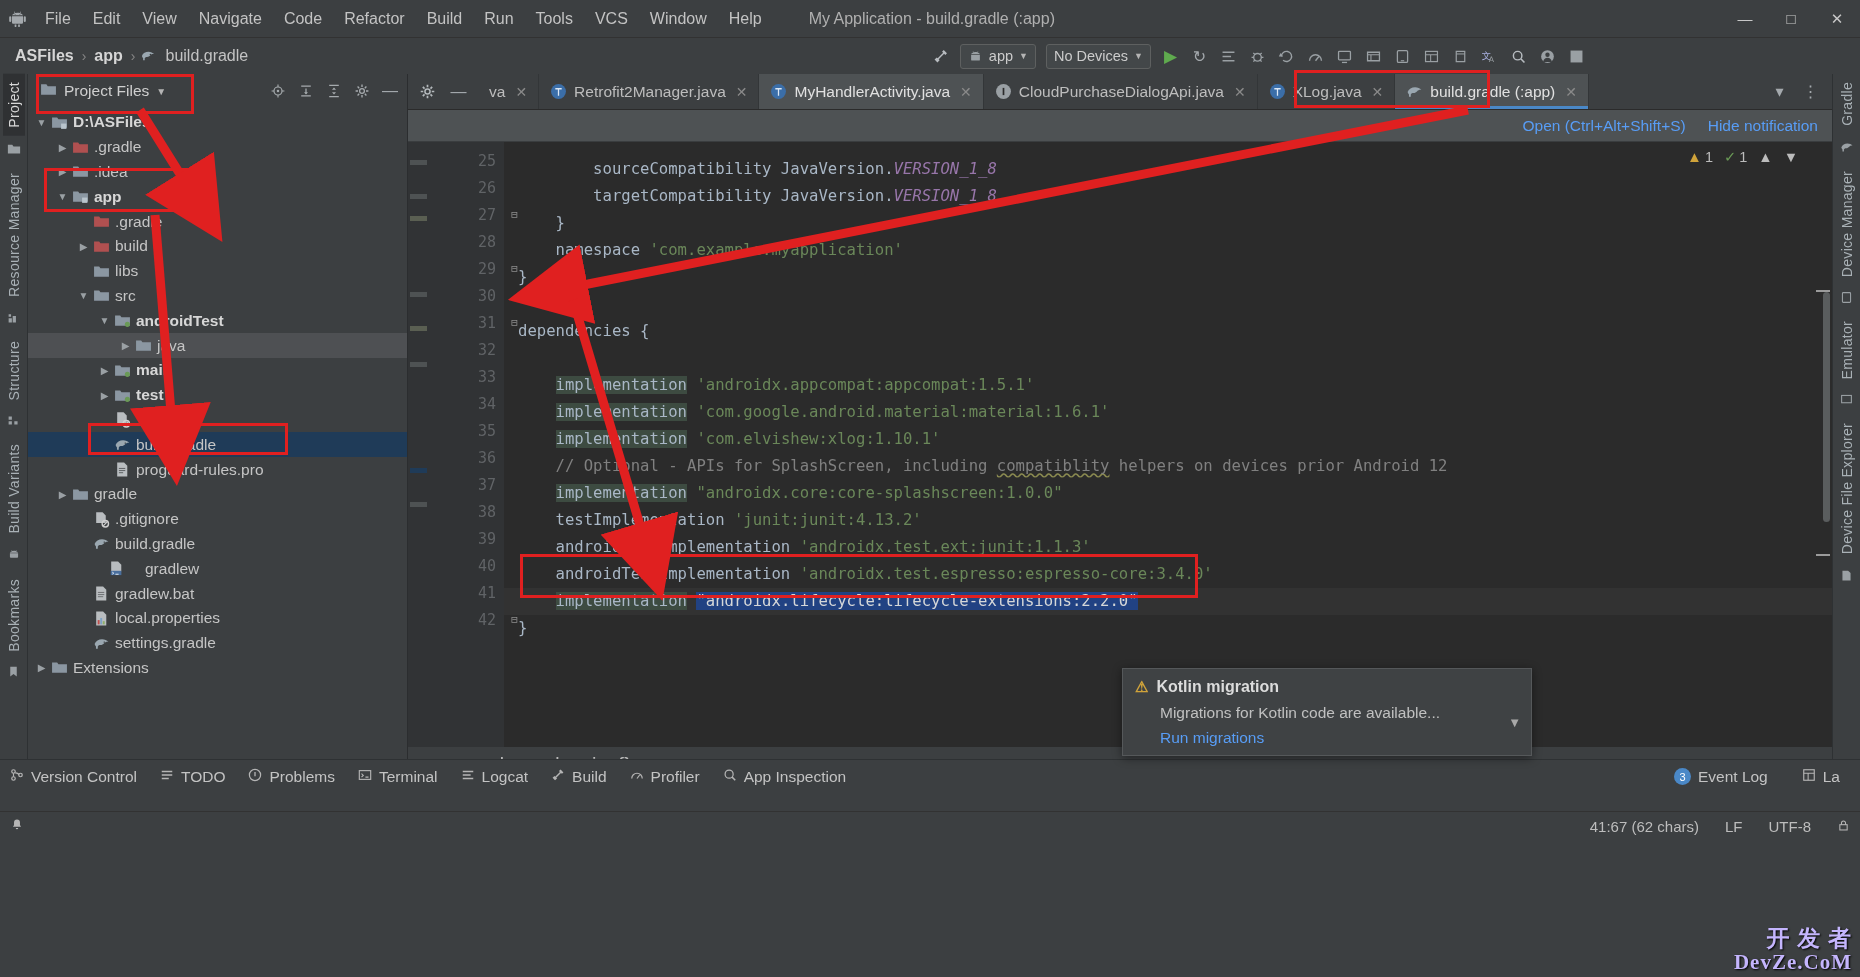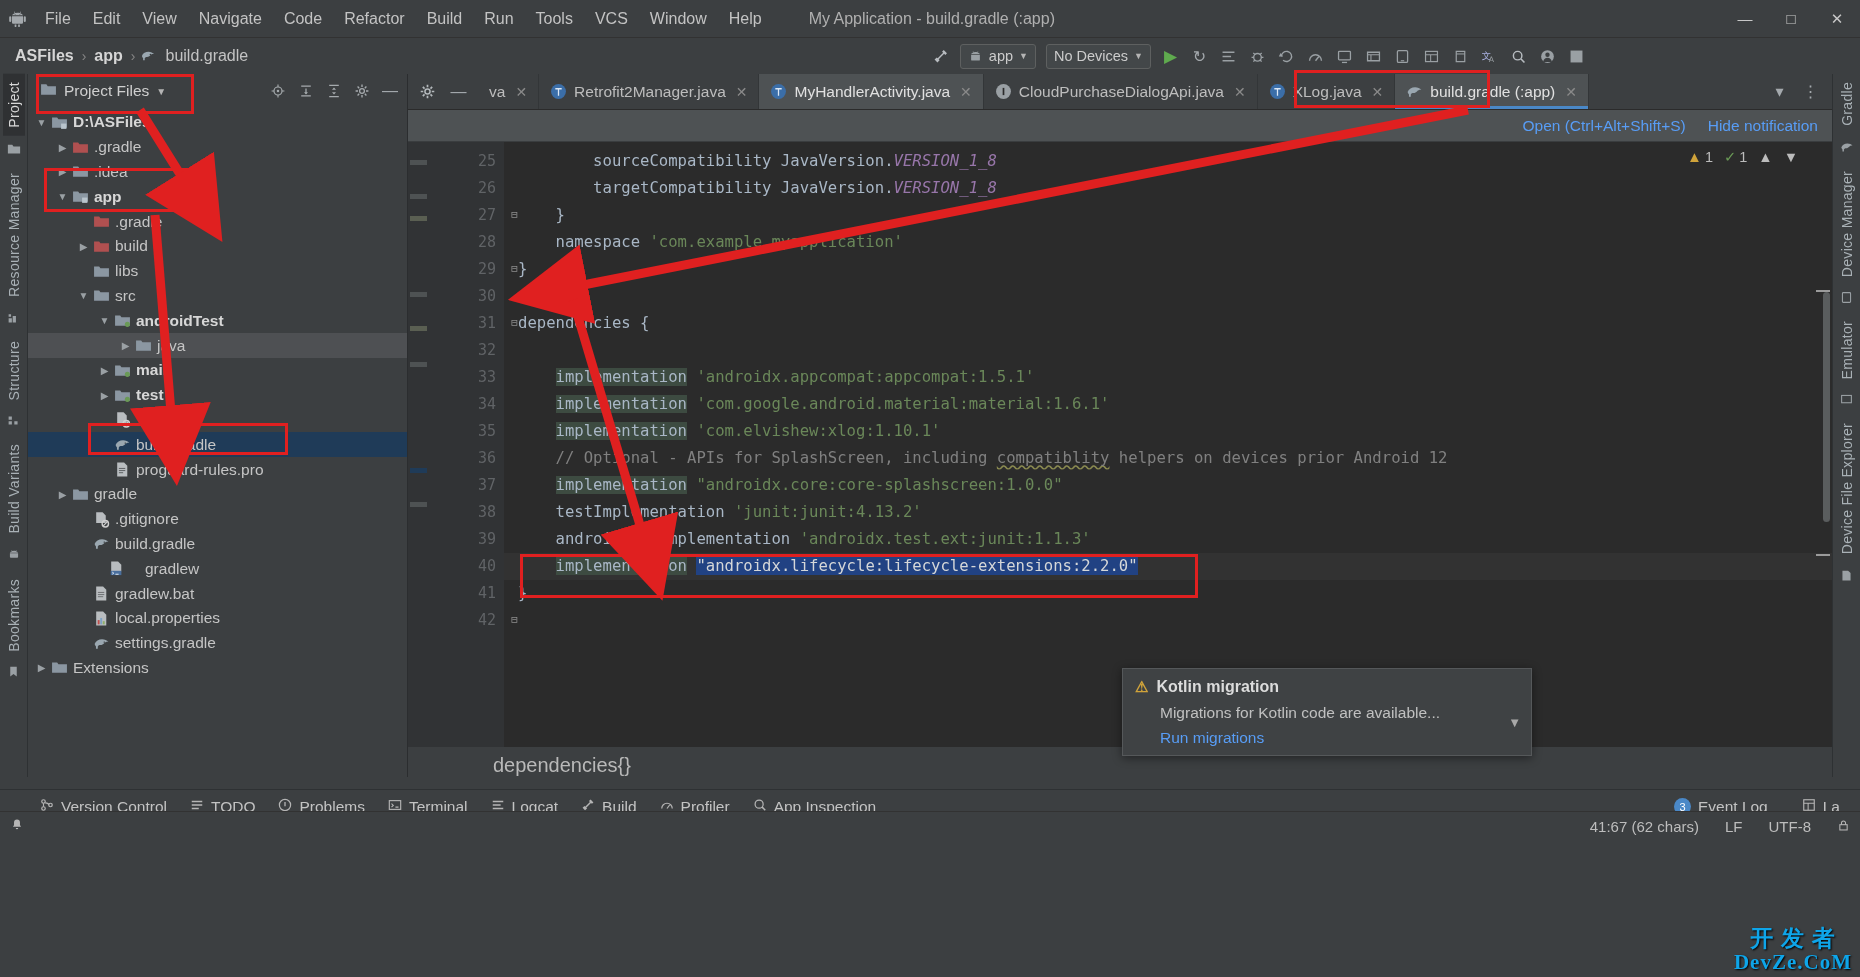--- a/index.html
+++ b/index.html
@@ -129,21 +129,21 @@
     font-family: "DejaVu Sans Mono", monospace; text-align: right; padding-top: 6px;
     position: relative;
   }
   .gl { height: 27px; line-height: 27px; padding-right: 8px; position: relative; }
   .fold {
     position: absolute; right: -17px; top: 6px; width: 13px; height: 14px;
     color: #8d8d8d; font-size: 11px; text-align: center; line-height: 13px;
   }
   .code {
     flex: 1; position: relative; font-family: "DejaVu Sans Mono", monospace;
-    font-size: 15.6px; padding-top: 6px; overflow: hidden;
+    font-size: 15.6px; padding-top: 14px; overflow: hidden;
   }
   .cl { height: 27px; line-height: 27px; white-space: pre; padding-left: 14px; color: #a9b7c6; }
   .cl.current { background: #323232; }
   .str { color: #6a8759; }
   .cmt { color: #808080; }
   .cnst { color: #9876aa; font-style: italic; }
   .ident-hl { background: #3d4b41; }
   .sel { background: #214283; color: #d5d7d8; }
   .squiggle { text-decoration: underline wavy #8a8a50; text-decoration-skip-ink: none; }
 
@@ -170,23 +170,23 @@
     box-shadow: 0 2px 9px rgba(0,0,0,.45); padding: 9px 12px;
   }
   .popup-title { display: flex; align-items: center; gap: 8px; font-size: 16px; color: #dcdcdc; font-weight: bold; }
   .popup-body { font-size: 15.5px; color: #c0c0c0; padding: 8px 0 0 25px; }
   .popup-link { font-size: 15.5px; color: #589df6; padding: 7px 0 0 25px; text-decoration: none; display:block;}
   .popup-chevron { position: absolute; right: 10px; top: 46px; color: #a8a8a8; font-size: 13px; }
   .warn-tri { color: #d0a33a; font-size: 15px; }
 
   
   .bottombar {
-    position: absolute; left: 0; top: 789px; width: 1860px; height: 34px;
+    position: absolute; left: 0; top: 759px; width: 1860px; height: 34px;
     background: #3c3f41; display: flex; align-items: center; border-top: 1px solid #2e3133;
-    padding-left: 30px; gap: 3px;
+    gap: 3px;
   }
   .bw { display: flex; align-items: center; gap: 7px; padding: 3px 10px; font-size: 15.5px; color: #c3c3c3; }
   .bottombar-right { margin-left: auto; display: flex; align-items: center; gap: 14px; padding-right: 10px; }
   .evt-badge {
     width: 17px; height: 17px; border-radius: 50%; background: #4a88c7; color: #fff;
     font-size: 11px; display: flex; align-items: center; justify-content: center;
   }
 
   
   .statusbar {
@@ -195,22 +195,22 @@
     font-size: 15px; color: #bdbdbd; border-top: 1px solid #323232;
   }
   .status-right { margin-left: auto; display: flex; align-items: center; gap: 26px; font-size: 15px; text-align: right; }
 
   
   .overlay { position: absolute; left: 0; top: 0; width: 1860px; height: 977px; pointer-events: none; z-index: 40; }
   .rbox { position: absolute; border: 3px solid #e02020; }
 
   
   .wm {
-    position: absolute; right: 8px; bottom: 4px; text-align: center; z-index: 45;
-    font-family: "Liberation Serif", serif; color: #0ea5e9; line-height: 1.05;
+    position: absolute; right: 8px; bottom: 4px; text-align: right; z-index: 45;
+    font-family: "Liberation Serif", serif; color: #c4b5fd; line-height: 1.05;
     text-shadow: 1px 1px 2px #000;
   }
   .wm .l1 { font-size: 23px; font-weight: bold; letter-spacing: 1px; }
   .wm .l2 { font-size: 21px; font-weight: bold; letter-spacing: 1px; }
 </style>
 </head>
 <body>
 
 <div class="app">
 
@@ -777,20 +777,21 @@
           <div class="cl"><span class=""></span></div>
           <div class="cl"><span class="">dependencies {</span></div>
           <div class="cl"><span class=""></span></div>
           <div class="cl"><span class="">    </span><span class="ident-hl">implementation</span><span class=""> </span><span class="str">'androidx.appcompat:appcompat:1.5.1'</span></div>
           <div class="cl"><span class="">    </span><span class="ident-hl">implementation</span><span class=""> </span><span class="str">'com.google.android.material:material:1.6.1'</span></div>
           <div class="cl"><span class="">    </span><span class="ident-hl">implementation</span><span class=""> </span><span class="str">'com.elvishew:xlog:1.10.1'</span></div>
           <div class="cl"><span class="cmt">    // Optional - APIs for SplashScreen, including </span><span class="cmt squiggle">compatiblity</span><span class="cmt"> helpers on devices prior Android 12</span></div>
           <div class="cl"><span class="">    </span><span class="ident-hl">implementation</span><span class=""> </span><span class="str">"androidx.core:core-splashscreen:1.0.0"</span></div>
           <div class="cl"><span class="">    testImplementation </span><span class="str">'junit:junit:4.13.2'</span></div>
           <div class="cl"><span class="">    androidTestImplementation </span><span class="str">'androidx.test.ext:junit:1.1.3'</span></div>
+          <div class="cl"><span class="">    androidTestImplementation </span><span class="str">'androidx.test.espresso:espresso-core:3.4.0'</span></div>
           <div class="cl current"><span class="">    </span><span class="ident-hl">implementation</span><span class=""> </span><span class="sel">"androidx.lifecycle:lifecycle-extensions:2.2.0"</span></div>
           <div class="cl"><span class="">}</span></div>
         </div>
 
       <div class="inspect-badge">
         <span class="ib">
           <span class="warn-tri">▲</span>
           <span>1</span>
         </span>
         <span class="ib">

